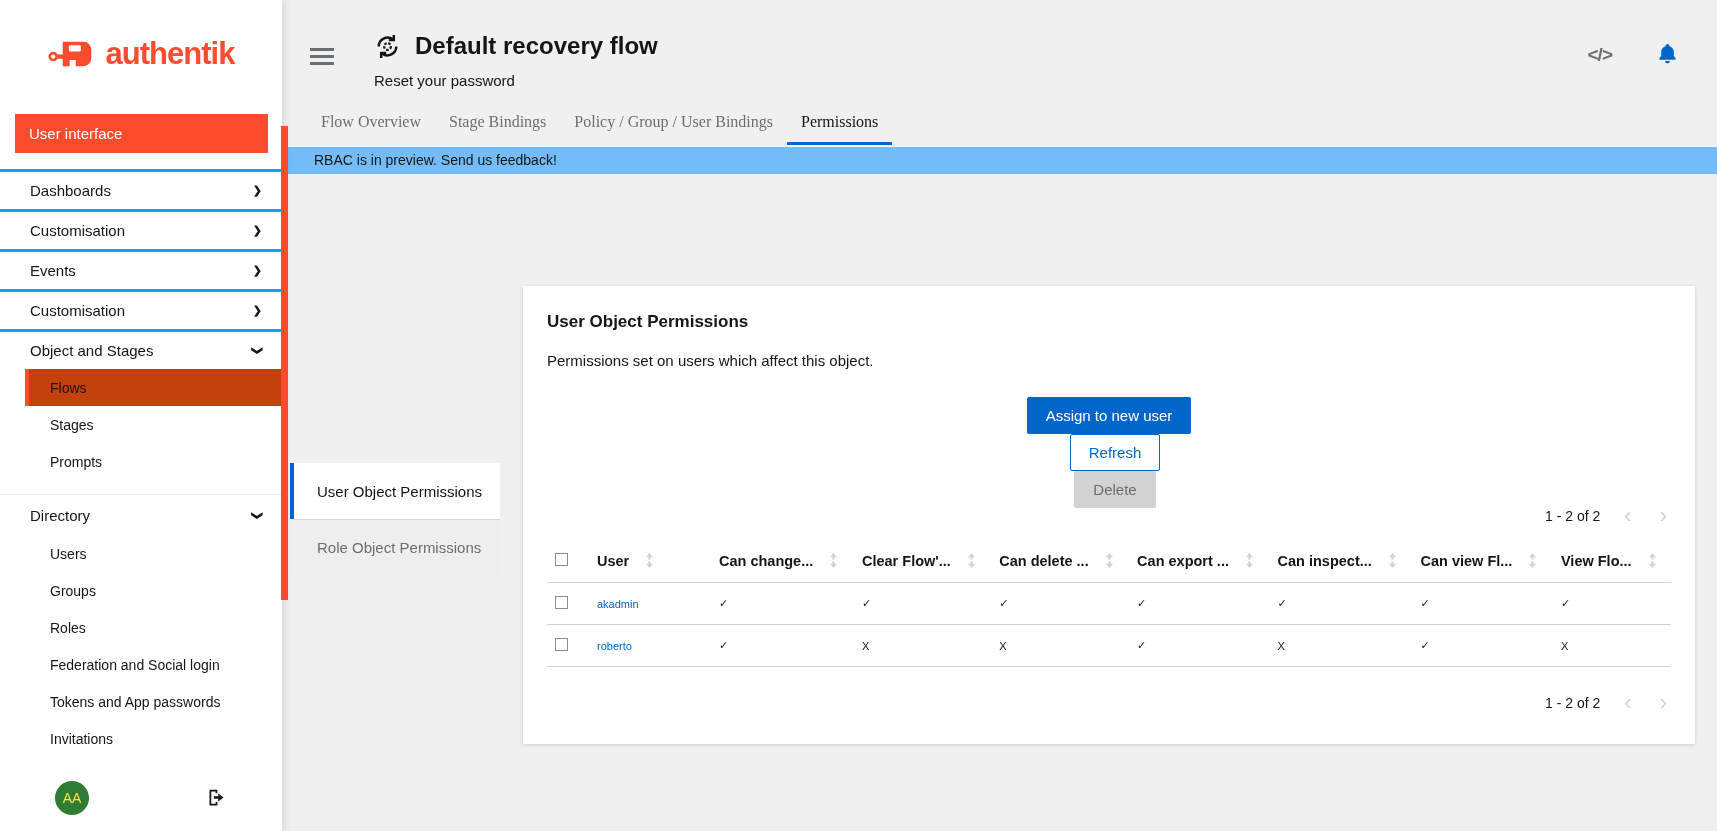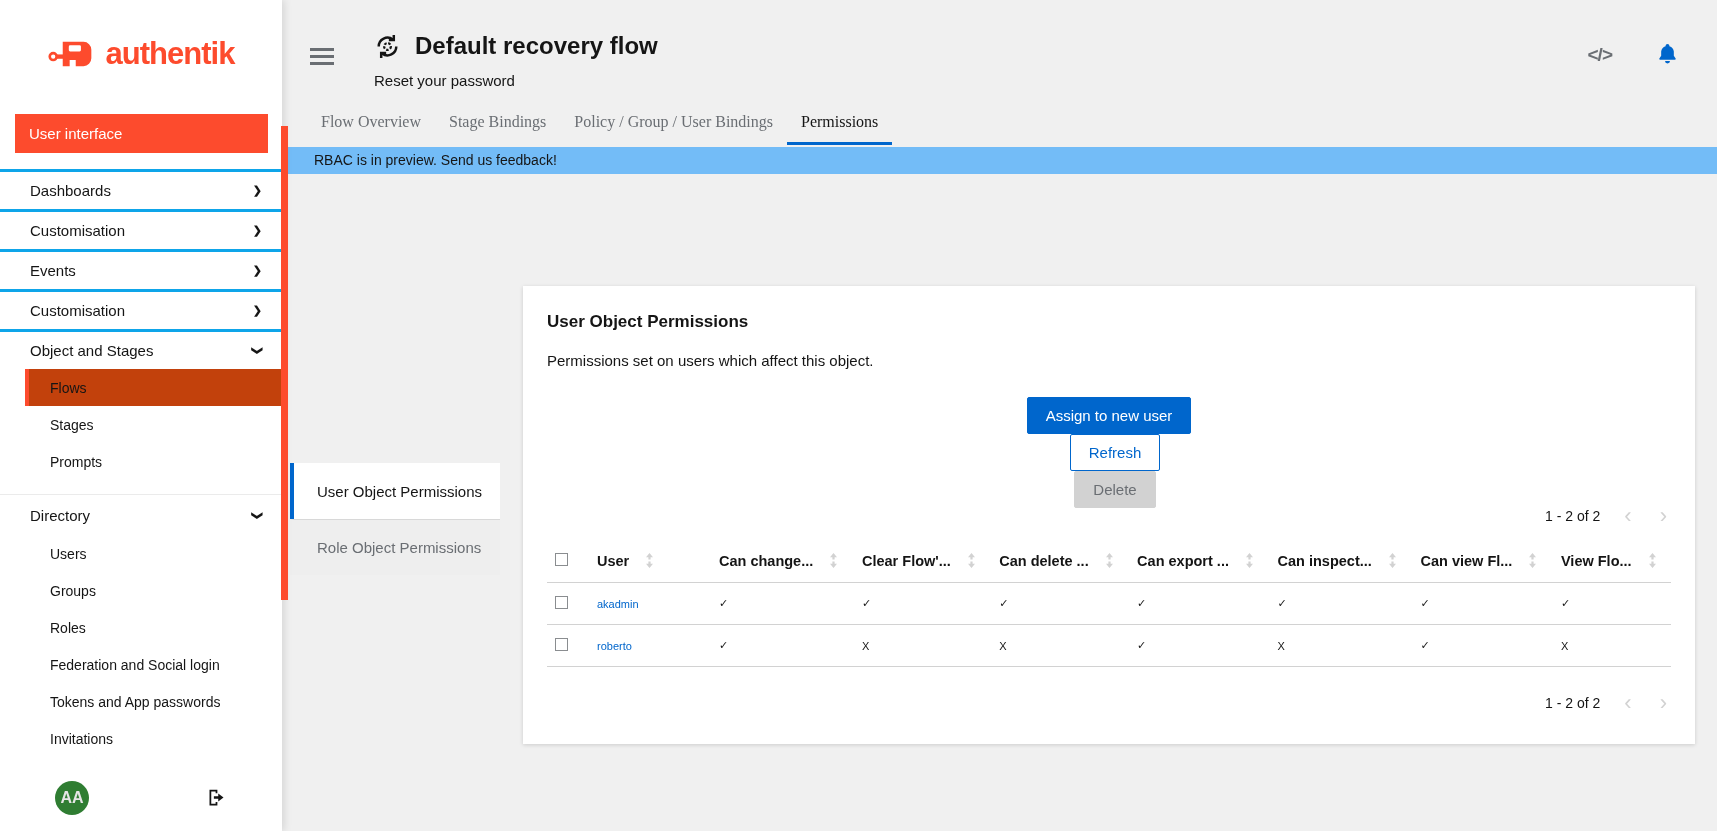--- a/index.html
+++ b/index.html
@@ -26,21 +26,21 @@
     border-top:3px solid #0ea5e9; font-size:15px; cursor:pointer;
   }
   .nav-chev { margin-left:auto; font-size:11px; font-weight:bold; color:#151515; }
   .nav-chev.down { transform:rotate(90deg); }
   .sub-item { height:37px; display:flex; align-items:center; margin-left:25px; padding-left:25px; font-size:14px; cursor:pointer; }
   .sub-item.active { background:#c2410c; border-left:4px solid #fd4b2d; padding-left:21px; }
   .divider { border-top:1px solid #ebebeb; margin-top:14px; }
   .sidebar-footer { position:absolute; bottom:14px; left:0; width:100%; height:36px; }
   .avatar {
     position:absolute; left:55px; top:0; width:34px; height:34px; border-radius:50%;
-    background:#2f7d32; color:#e5e5e5; font-size:16px; font-weight:bold;
+    background:#2f7d32; color:#fde047; font-size:14px; font-weight:normal;
     display:flex; align-items:center; justify-content:center; cursor:pointer;
   }
   .logout-btn { position:absolute; left:206px; top:6px; background:none; border:none; cursor:pointer; padding:0; }
   
   .main { margin-left:288px; height:831px; display:flex; flex-direction:column; }
   .top-header { height:100px; display:flex; align-items:flex-start; padding:32px 24px 0 18px; }
   .hamburger { background:none; border:none; cursor:pointer; padding:6px 4px; margin-top:6px; }
   .hamburger span { display:block; width:24px; height:3px; background:#6a6e73; margin:4px 0; }
   .title-block { margin-left:36px; }
   .title-row { display:flex; align-items:center; gap:14px; }

